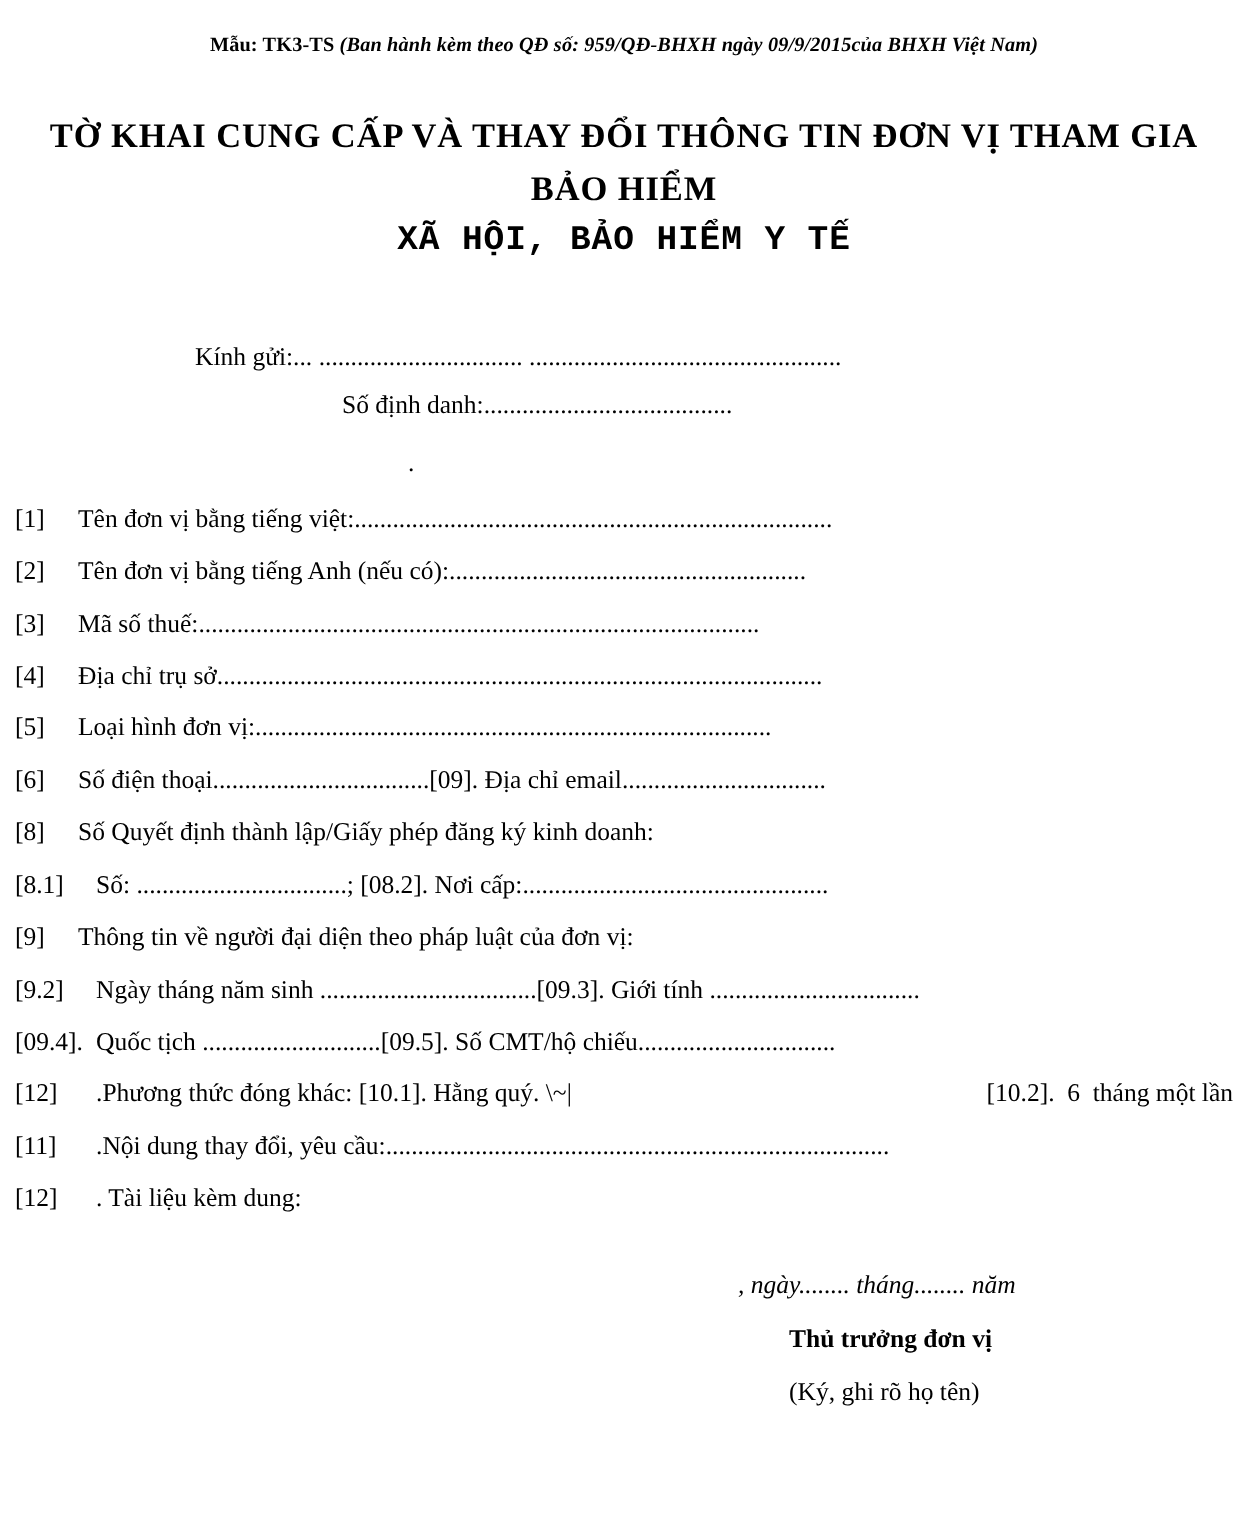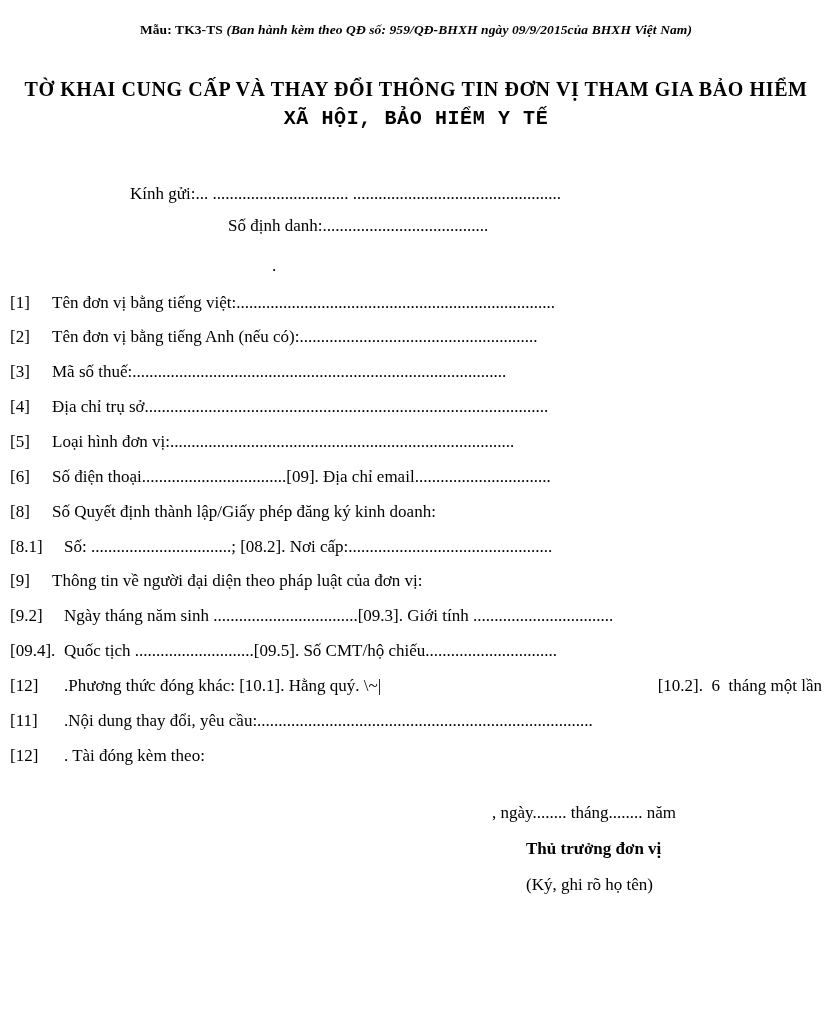--- a/index.html
+++ b/index.html
@@ -33,21 +33,21 @@
   }
   .form-code .ital {
     font-style: italic;
     font-weight: bold;
   }
 
   
   .title {
     text-align: center;
     font-weight: bold;
-    font-size: 20px;
+    font-size: 23px;
     line-height: 1.5;
     margin-top: 36px;
     letter-spacing: 0.6px;
   }
   .title .l1 { display: block; }
   .title .l2 { display: block; font-family: Liberation Mono, monospace; }
 
   
   .recipient {
     margin-top: 44px;
@@ -101,21 +101,21 @@
   
   .sign {
     margin-top: 22px;
     font-size: 17px;
     text-align: left;
   }
   .sign .sline {
     padding-left: 480px;
     line-height: 2.1;
   }
-  .sign .sline.c1 { padding-left: 482px; }
+  .sign .sline.c1 { padding-left: 482px; font-style: italic; }
   .sign .sline.c2 { padding-left: 516px; font-weight: bold; }
   .sign .sline.c3 { padding-left: 516px; }
 </style>
 </head>
 <body>
 
 <div class="page">
 
   <div class="form-code"><span>Mẫu: TK3-TS </span><span class="ital">(Ban hành kèm theo QĐ số: 959/QĐ-BHXH ngày 09/9/2015của BHXH Việt Nam)</span></div>
 
@@ -215,21 +215,21 @@
     </div>
 
     <div class="frow">
       <span class="fnum wide">[11]</span>
       <span class="ftext">.Nội dung thay đổi, yêu cầu:</span>
       <span class="fill">...............................................................................</span>
     </div>
 
     <div class="frow">
       <span class="fnum wide">[12]</span>
-      <span class="ftext">. Tài đóng kèm theo:</span>
+      <span class="ftext">. Tài liệu kèm dung:</span>
       <span class="fill"></span>
     </div>
 
   </div>
 
   <div class="sign">
     <div class="sline c1">, ngày........ tháng........ năm</div>
     <div class="sline c2">Thủ trưởng đơn vị</div>
     <div class="sline c3">(Ký, ghi rõ họ tên)</div>
   </div>

